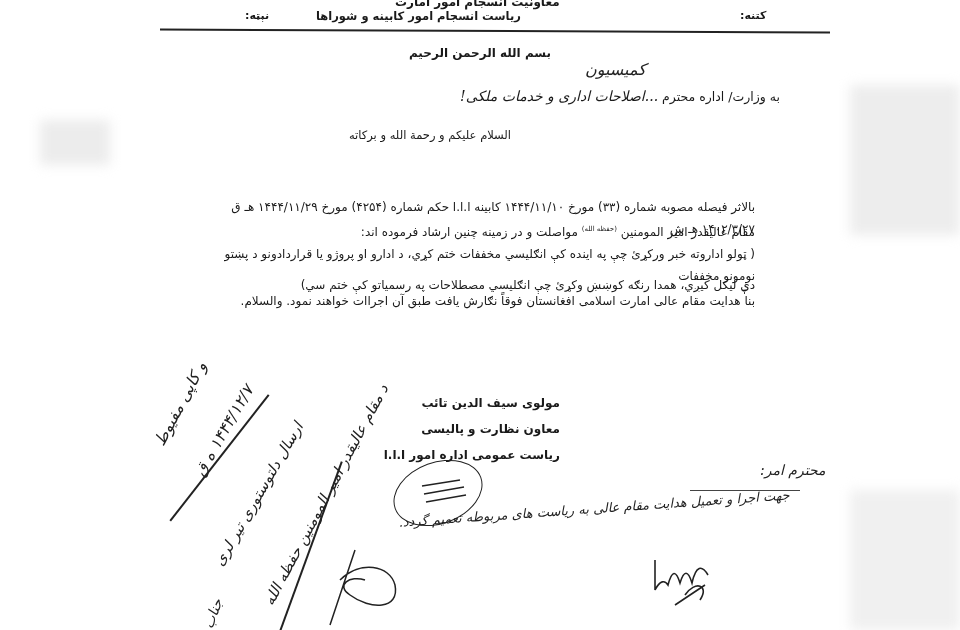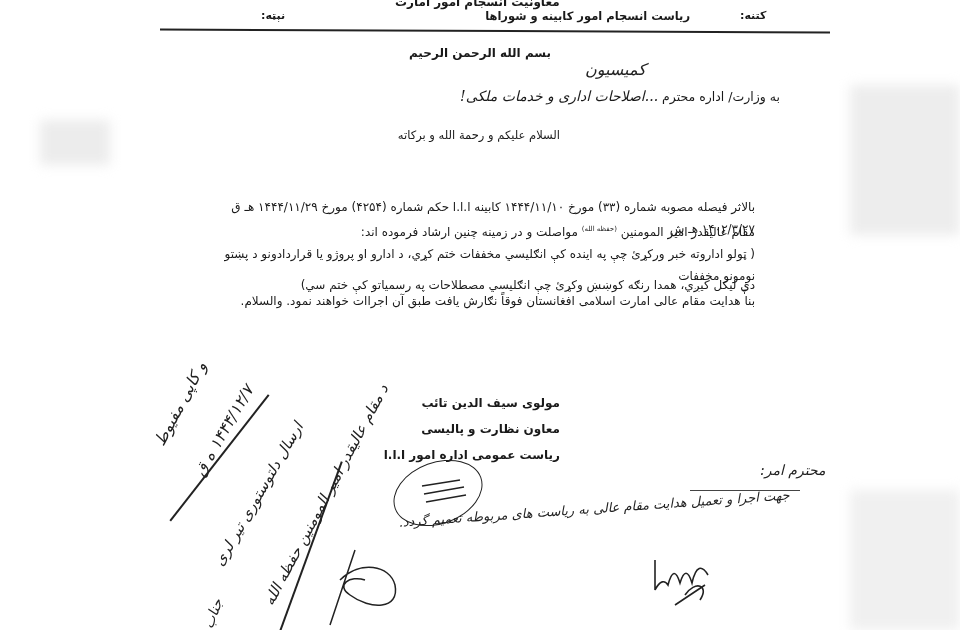--- a/index.html
+++ b/index.html
@@ -12,30 +12,30 @@
   }
   .page { position: absolute; left: 0; top: 0; width: 960px; height: 464px; background: #fff; }
   .blur-left-1 { position: absolute; left: 40px; top: 120px; width: 70px; height: 45px; background: #ececec; filter: blur(6px); }
   .blur-right-1 { position: absolute; left: 850px; top: 85px; width: 110px; height: 150px; background: #ededed; filter: blur(6px); }
   .blur-right-2 { position: absolute; left: 850px; top: 490px; width: 110px; height: 140px; background: #f0f0f0; filter: blur(6px); }
 
   .rtl { direction: rtl; unicode-bidi: embed; }
   .abs { position: absolute; white-space: nowrap; }
 
   .hdr-top { left: 395px; top: -5px; font-size: 12px; font-weight: bold; }
-  .hdr-sub { left: 330px; top: 9px; font-size: 11.5px; font-weight: bold; width: 360px; text-align: right; }
+  .hdr-sub { left: 316px; top: 9px; font-size: 11.5px; font-weight: bold; width: 360px; text-align: left; }
   .hdr-right { left: 740px; top: 9px; font-size: 11px; font-weight: bold; }
-  .hdr-left { left: 245px; top: 9px; font-size: 11px; font-weight: bold; margin-left: 16px; }
+  .hdr-left { left: 245px; top: 9px; font-size: 11px; font-weight: bold; }
   .hdr-rule { position: absolute; left: 160px; top: 30px; width: 670px; height: 2px; background: #222; transform: rotate(0.25deg); }
 
   .bismillah { left: 380px; top: 46px; font-size: 12px; font-weight: bold; width: 200px; text-align: center; }
   .address-line { left: 330px; top: 88px; font-size: 12.5px; width: 450px; text-align: right; }
   .address-hand { font-family: "DejaVu Serif", serif; font-style: italic; font-size: 14px; }
   .address-hand-top { left: 585px; top: 60px; font-family: "DejaVu Serif", serif; font-style: italic; font-size: 16px; }
-  .greeting { left: 300px; top: 128px; font-size: 11.5px; width: 260px; }
+  .greeting { left: 300px; top: 128px; font-size: 11.5px; width: 260px; text-align: center; }
 
   .subject { left: 190px; top: 176px; width: 565px; font-size: 12.5px; font-weight: bold; text-align: right; }
   .body-p { position: absolute; left: 190px; width: 565px; font-size: 12px; text-align: right; line-height: 22px; }
   .b1 { top: 196px; }
   .b2 { top: 218px; }
   .b3 { top: 243px; }
   .b4 { top: 266px; margin-top: 8px; }
   .b5 { top: 290px; }
 
   .sig-name { left: 390px; top: 396px; font-size: 12px; font-weight: bold; width: 170px; text-align: right; }

